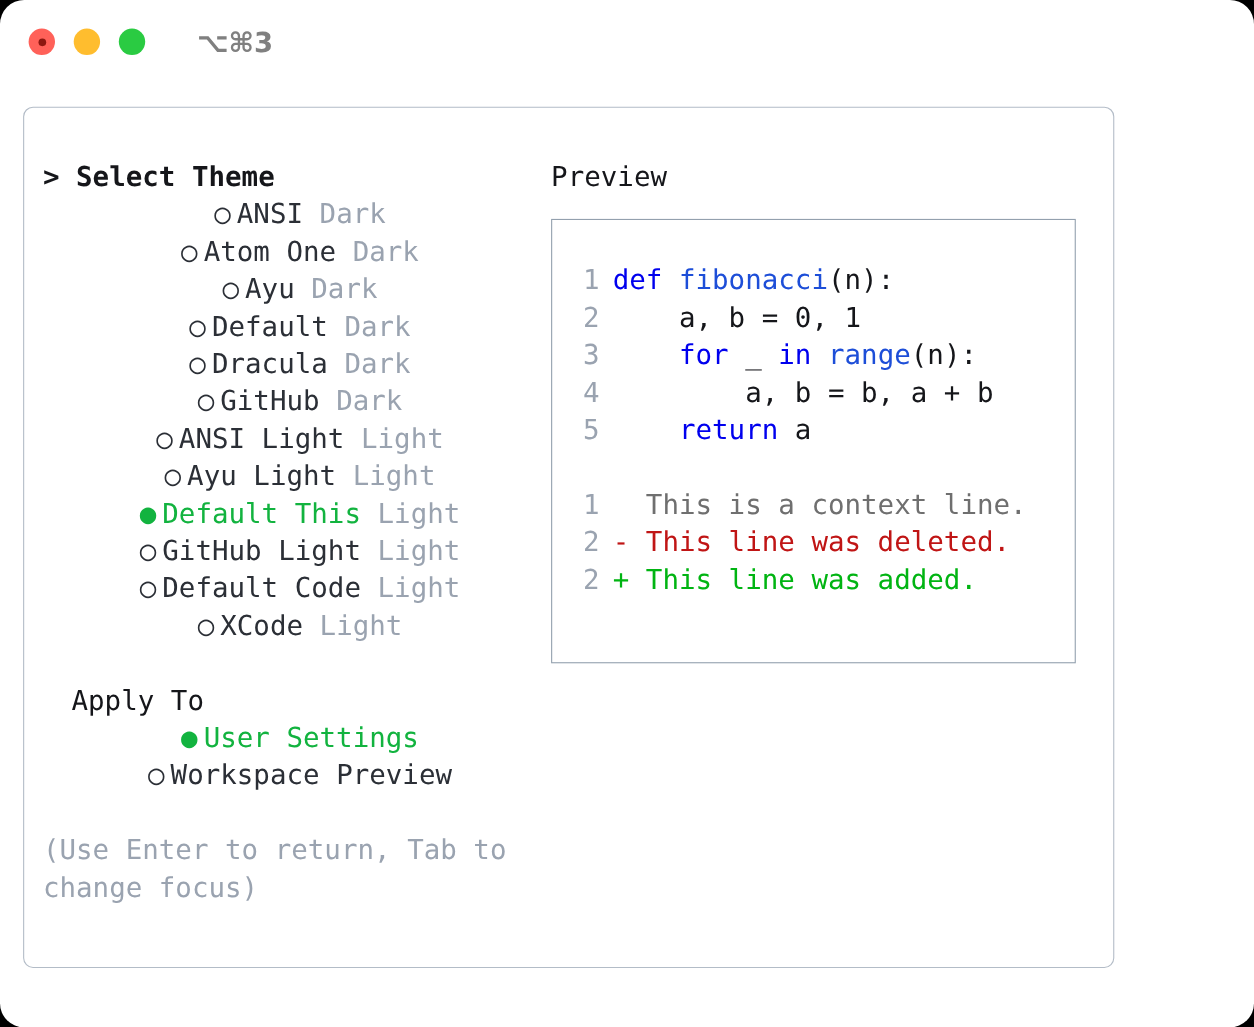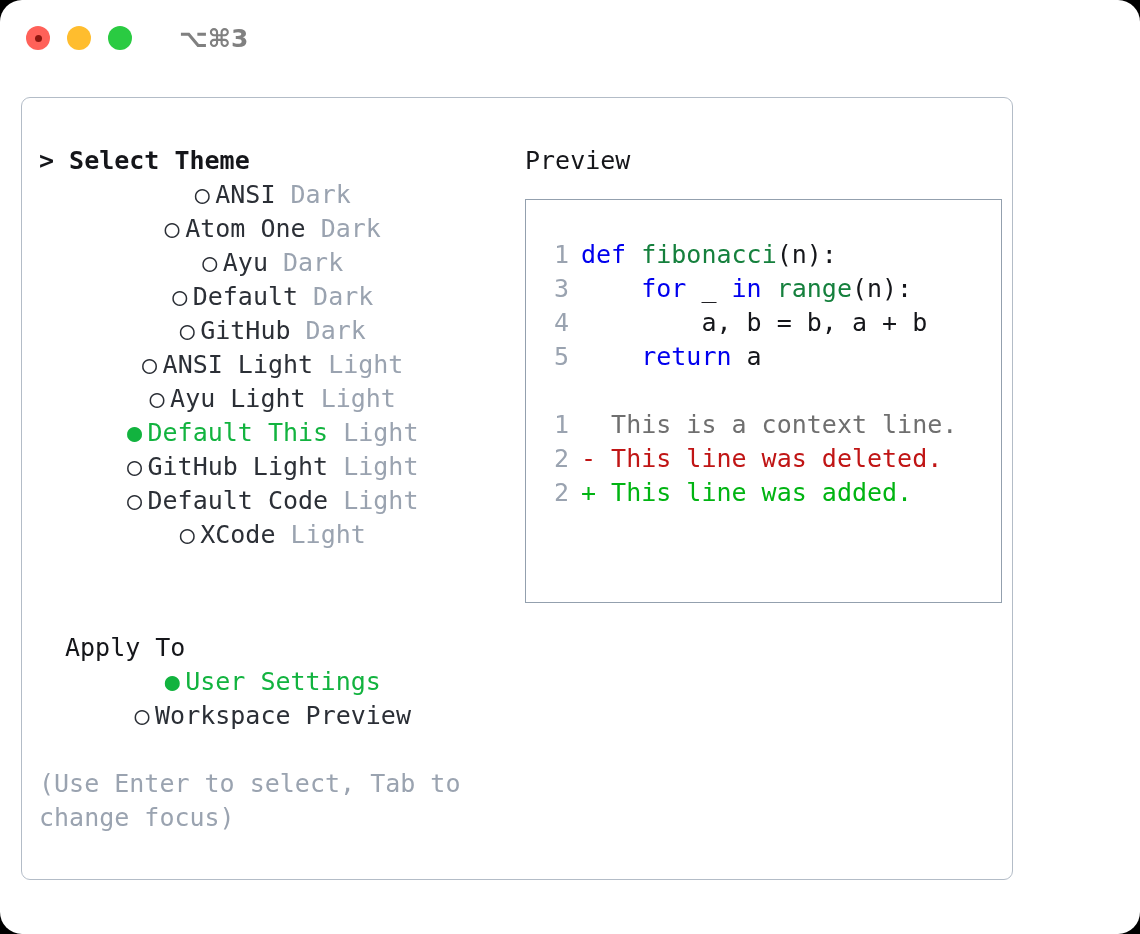--- a/index.html
+++ b/index.html
@@ -78,21 +78,20 @@
     height: 783px;
     border: 1px solid #b3bcc7;
     border-radius: 9px;
     box-sizing: border-box;
     background: #ffffff;
   }
 
   .columns {
     display: flex;
     padding: 46px 0 0 17px;
-    gap: 24px;
   }
   .col-left  { width: 462px; flex: none; }
   .col-right { flex: 1; }
 
   
   .heading {
     font-size: 25px;
     color: #15161a;
     line-height: 34px;
     white-space: pre;
@@ -103,21 +102,21 @@
     font-size: 25px;
     line-height: 34px;
     color: #2b2f36;
     white-space: pre;
     text-align: center;
   }
   .marker { display: inline-block; width: 26px; }
   .row.selected { color: #12b33f; }
   .row.selected .marker { color: #12b33f; }
   .variant { color: #9aa3b0; }
-  .plain-label { padding-left: 26px; margin-top: 45px; }
+  .plain-label { padding-left: 26px; }
 
   .spacer-lg { height: 34px; }
 
   .hint {
     font-size: 25px;
     line-height: 34px;
     color: #9aa3b0;
     white-space: pre;
   }
 
@@ -144,21 +143,21 @@
     color: #15161a;
   }
   .lineno {
     display: inline-block;
     width: 26px;
     text-align: right;
     color: #9aa3b0;
     margin-right: 12px;
   }
   .kw   { color: #0000ee; }
-  .fn   { color: #15803d; }
+  .fn   { color: #1d4ed8; }
   .ctx  { color: #6f6f6f; }
   .del  { color: #c01515; }
   .add  { color: #00b412; }
   .gap  { height: 34px; }
 </style>
 </head>
 <body>
 
 <div class="window">
 
@@ -174,48 +173,50 @@
   <div class="panel">
     <div class="columns">
 
       <div class="col-left">
         <div class="heading bold">&gt; Select Theme</div>
         <div id="theme-list">
             <div class="row"><span class="marker">○</span><span>ANSI</span><span> </span><span class="variant">Dark</span></div>
             <div class="row"><span class="marker">○</span><span>Atom One</span><span> </span><span class="variant">Dark</span></div>
             <div class="row"><span class="marker">○</span><span>Ayu</span><span> </span><span class="variant">Dark</span></div>
             <div class="row"><span class="marker">○</span><span>Default</span><span> </span><span class="variant">Dark</span></div>
+            <div class="row"><span class="marker">○</span><span>Dracula</span><span> </span><span class="variant">Dark</span></div>
             <div class="row"><span class="marker">○</span><span>GitHub</span><span> </span><span class="variant">Dark</span></div>
             <div class="row"><span class="marker">○</span><span>ANSI Light</span><span> </span><span class="variant">Light</span></div>
             <div class="row"><span class="marker">○</span><span>Ayu Light</span><span> </span><span class="variant">Light</span></div>
             <div class="row selected"><span class="marker">●</span><span>Default This</span><span> </span><span class="variant">Light</span></div>
             <div class="row"><span class="marker">○</span><span>GitHub Light</span><span> </span><span class="variant">Light</span></div>
             <div class="row"><span class="marker">○</span><span>Default Code</span><span> </span><span class="variant">Light</span></div>
             <div class="row"><span class="marker">○</span><span>XCode</span><span> </span><span class="variant">Light</span></div>
           </div>
 
         <div class="spacer-lg"></div>
 
         <div class="heading plain-label">Apply To</div>
         <div id="apply-list">
             <div class="row selected"><span class="marker">●</span><span>User Settings</span></div>
             <div class="row"><span class="marker">○</span><span>Workspace Preview</span></div>
           </div>
 
         <div class="spacer-lg"></div>
 
-        <div class="hint">(Use Enter to select, Tab to</div>
+        <div class="hint">(Use Enter to return, Tab to</div>
         <div class="hint">change focus)</div>
       </div>
 
       <div class="col-right">
         <div class="preview-title">Preview</div>
         <div class="preview-box">
           <div id="code-block">
               <div class="code-line"><span class="lineno">1</span><span class="kw">def </span><span class="fn">fibonacci</span><span>(n):</span></div>
+              <div class="code-line"><span class="lineno">2</span><span>    a, b = 0, 1</span></div>
               <div class="code-line"><span class="lineno">3</span><span>    </span><span class="kw">for</span><span> _ </span><span class="kw">in</span><span> </span><span class="fn">range</span><span>(n):</span></div>
               <div class="code-line"><span class="lineno">4</span><span>        a, b = b, a + b</span></div>
               <div class="code-line"><span class="lineno">5</span><span>    </span><span class="kw">return</span><span> a</span></div>
             </div>
           <div class="gap"></div>
           <div id="diff-block">
               <div class="code-line"><span class="lineno">1</span><span class="ctx">  </span><span class="ctx">This is a context line.</span></div>
               <div class="code-line"><span class="lineno">2</span><span class="del">- </span><span class="del">This line was deleted.</span></div>
               <div class="code-line"><span class="lineno">2</span><span class="add">+ </span><span class="add">This line was added.</span></div>
             </div>

